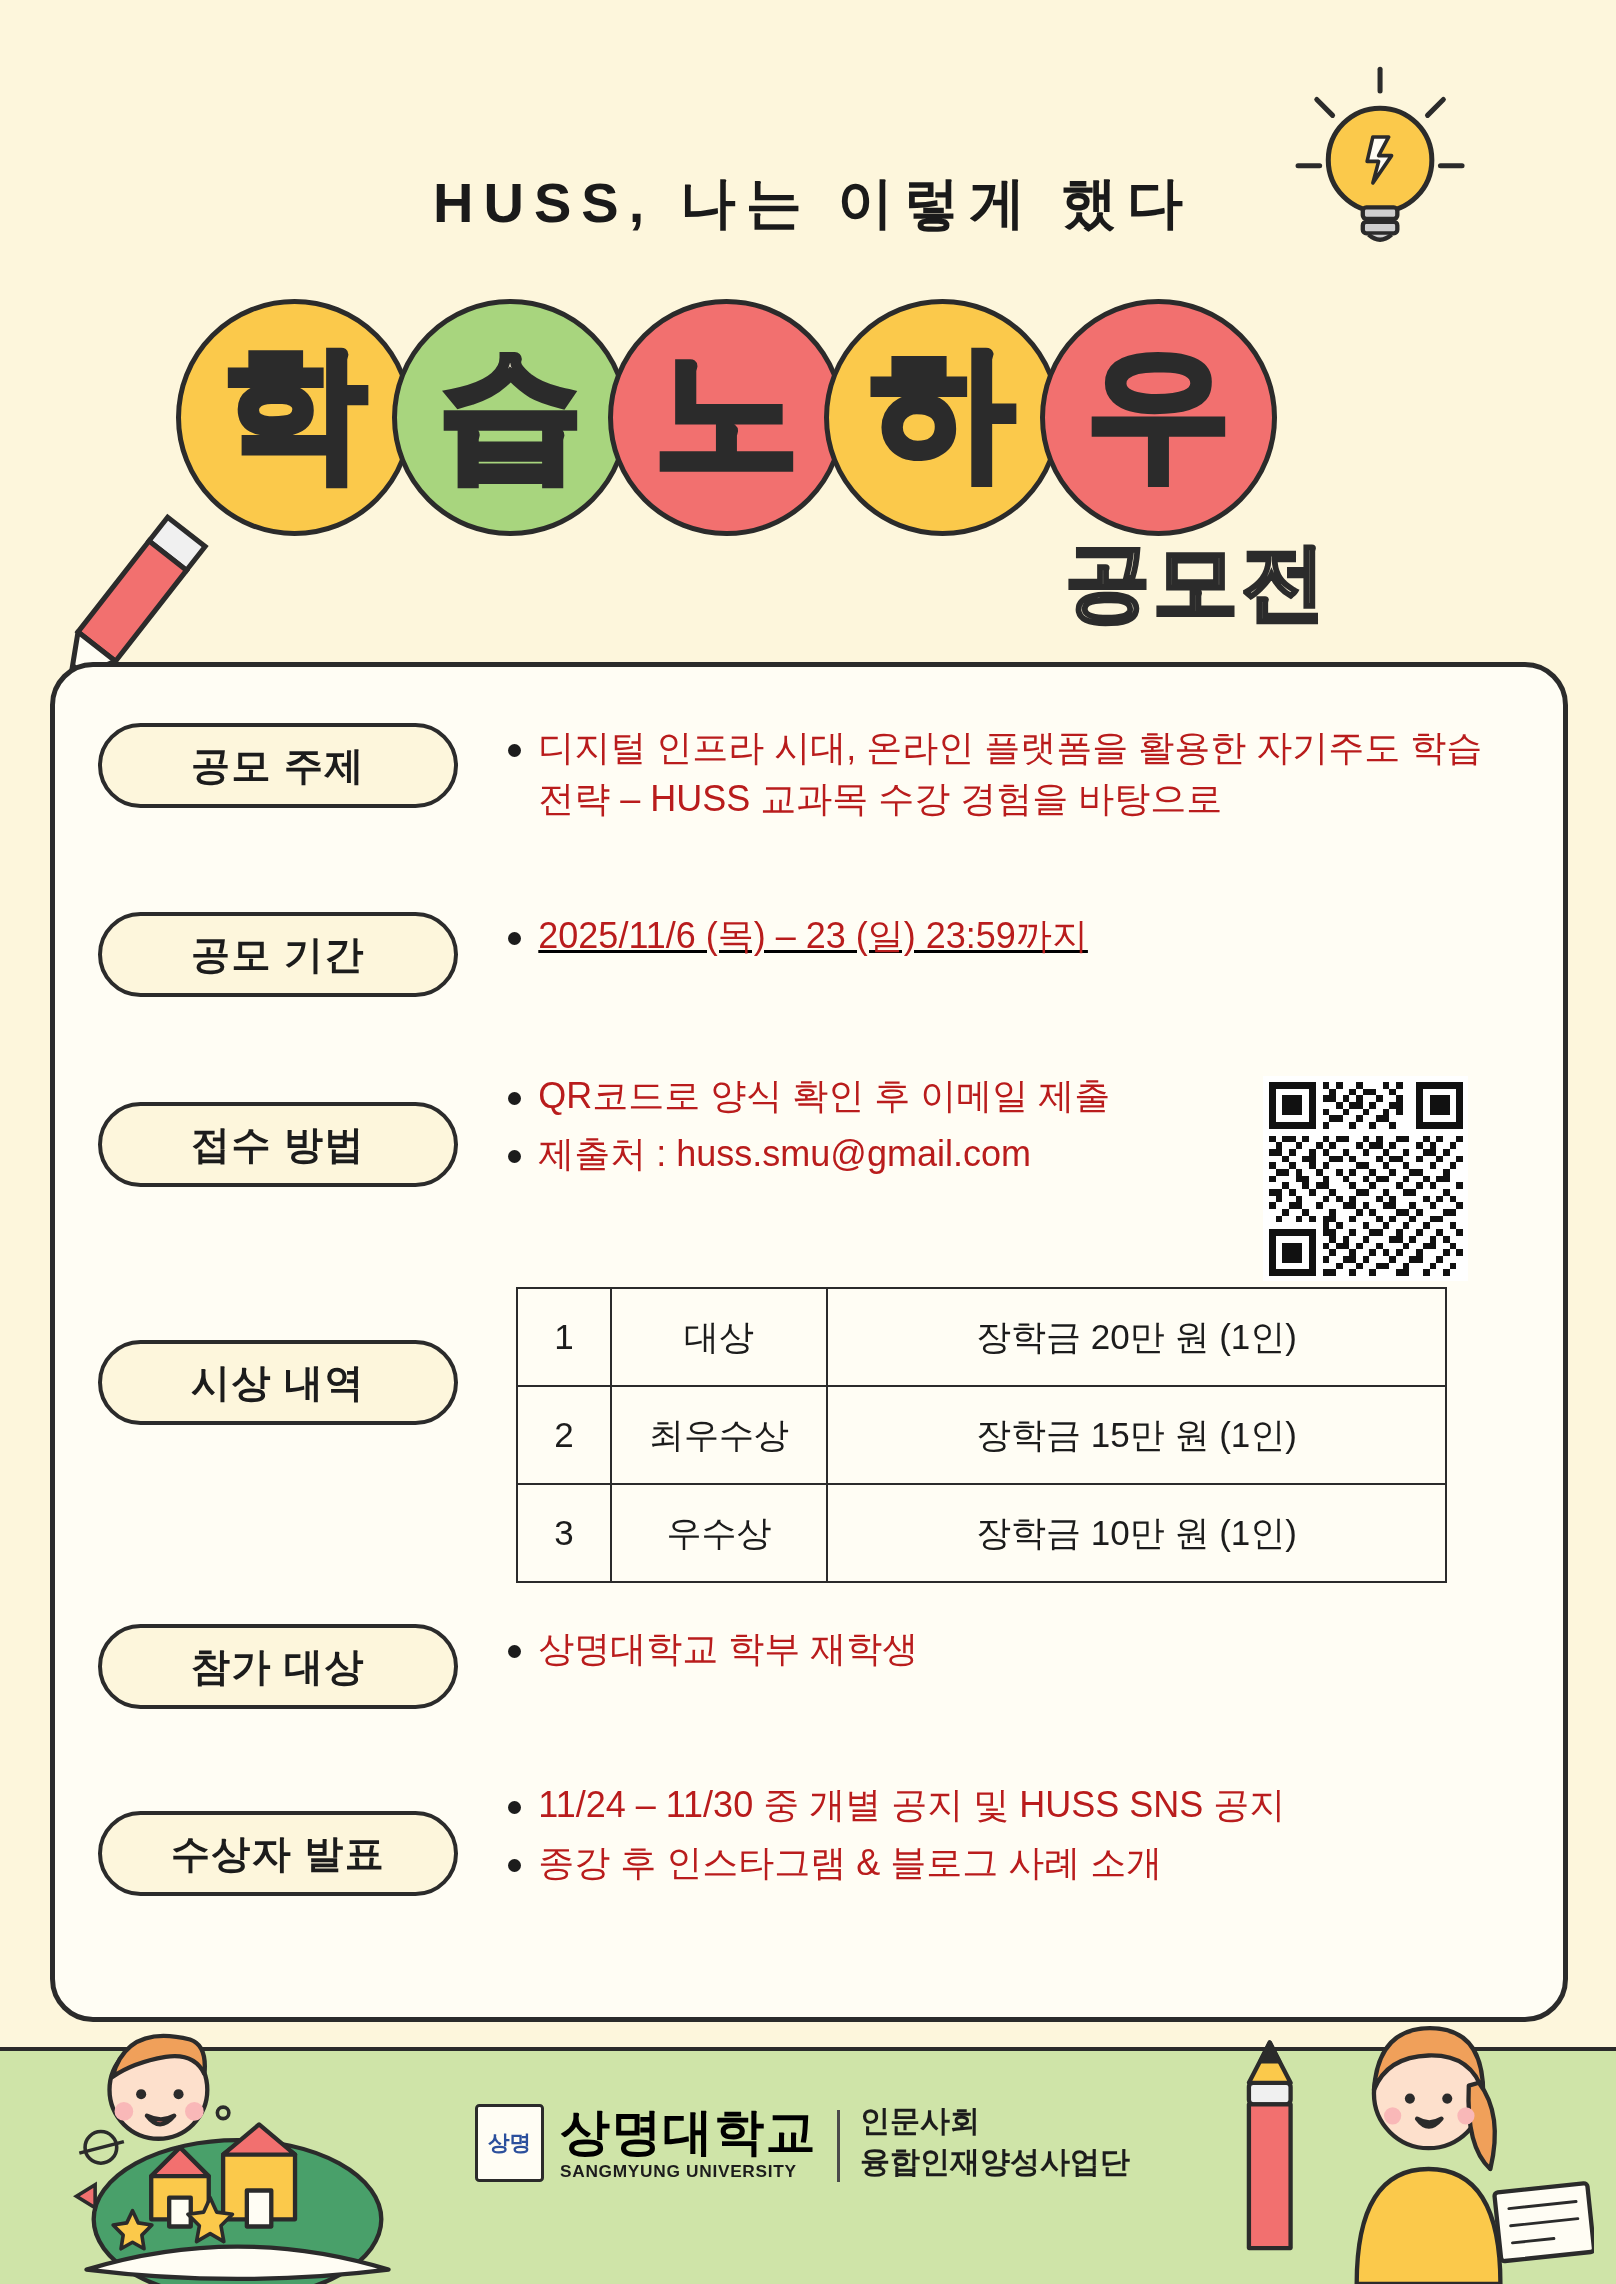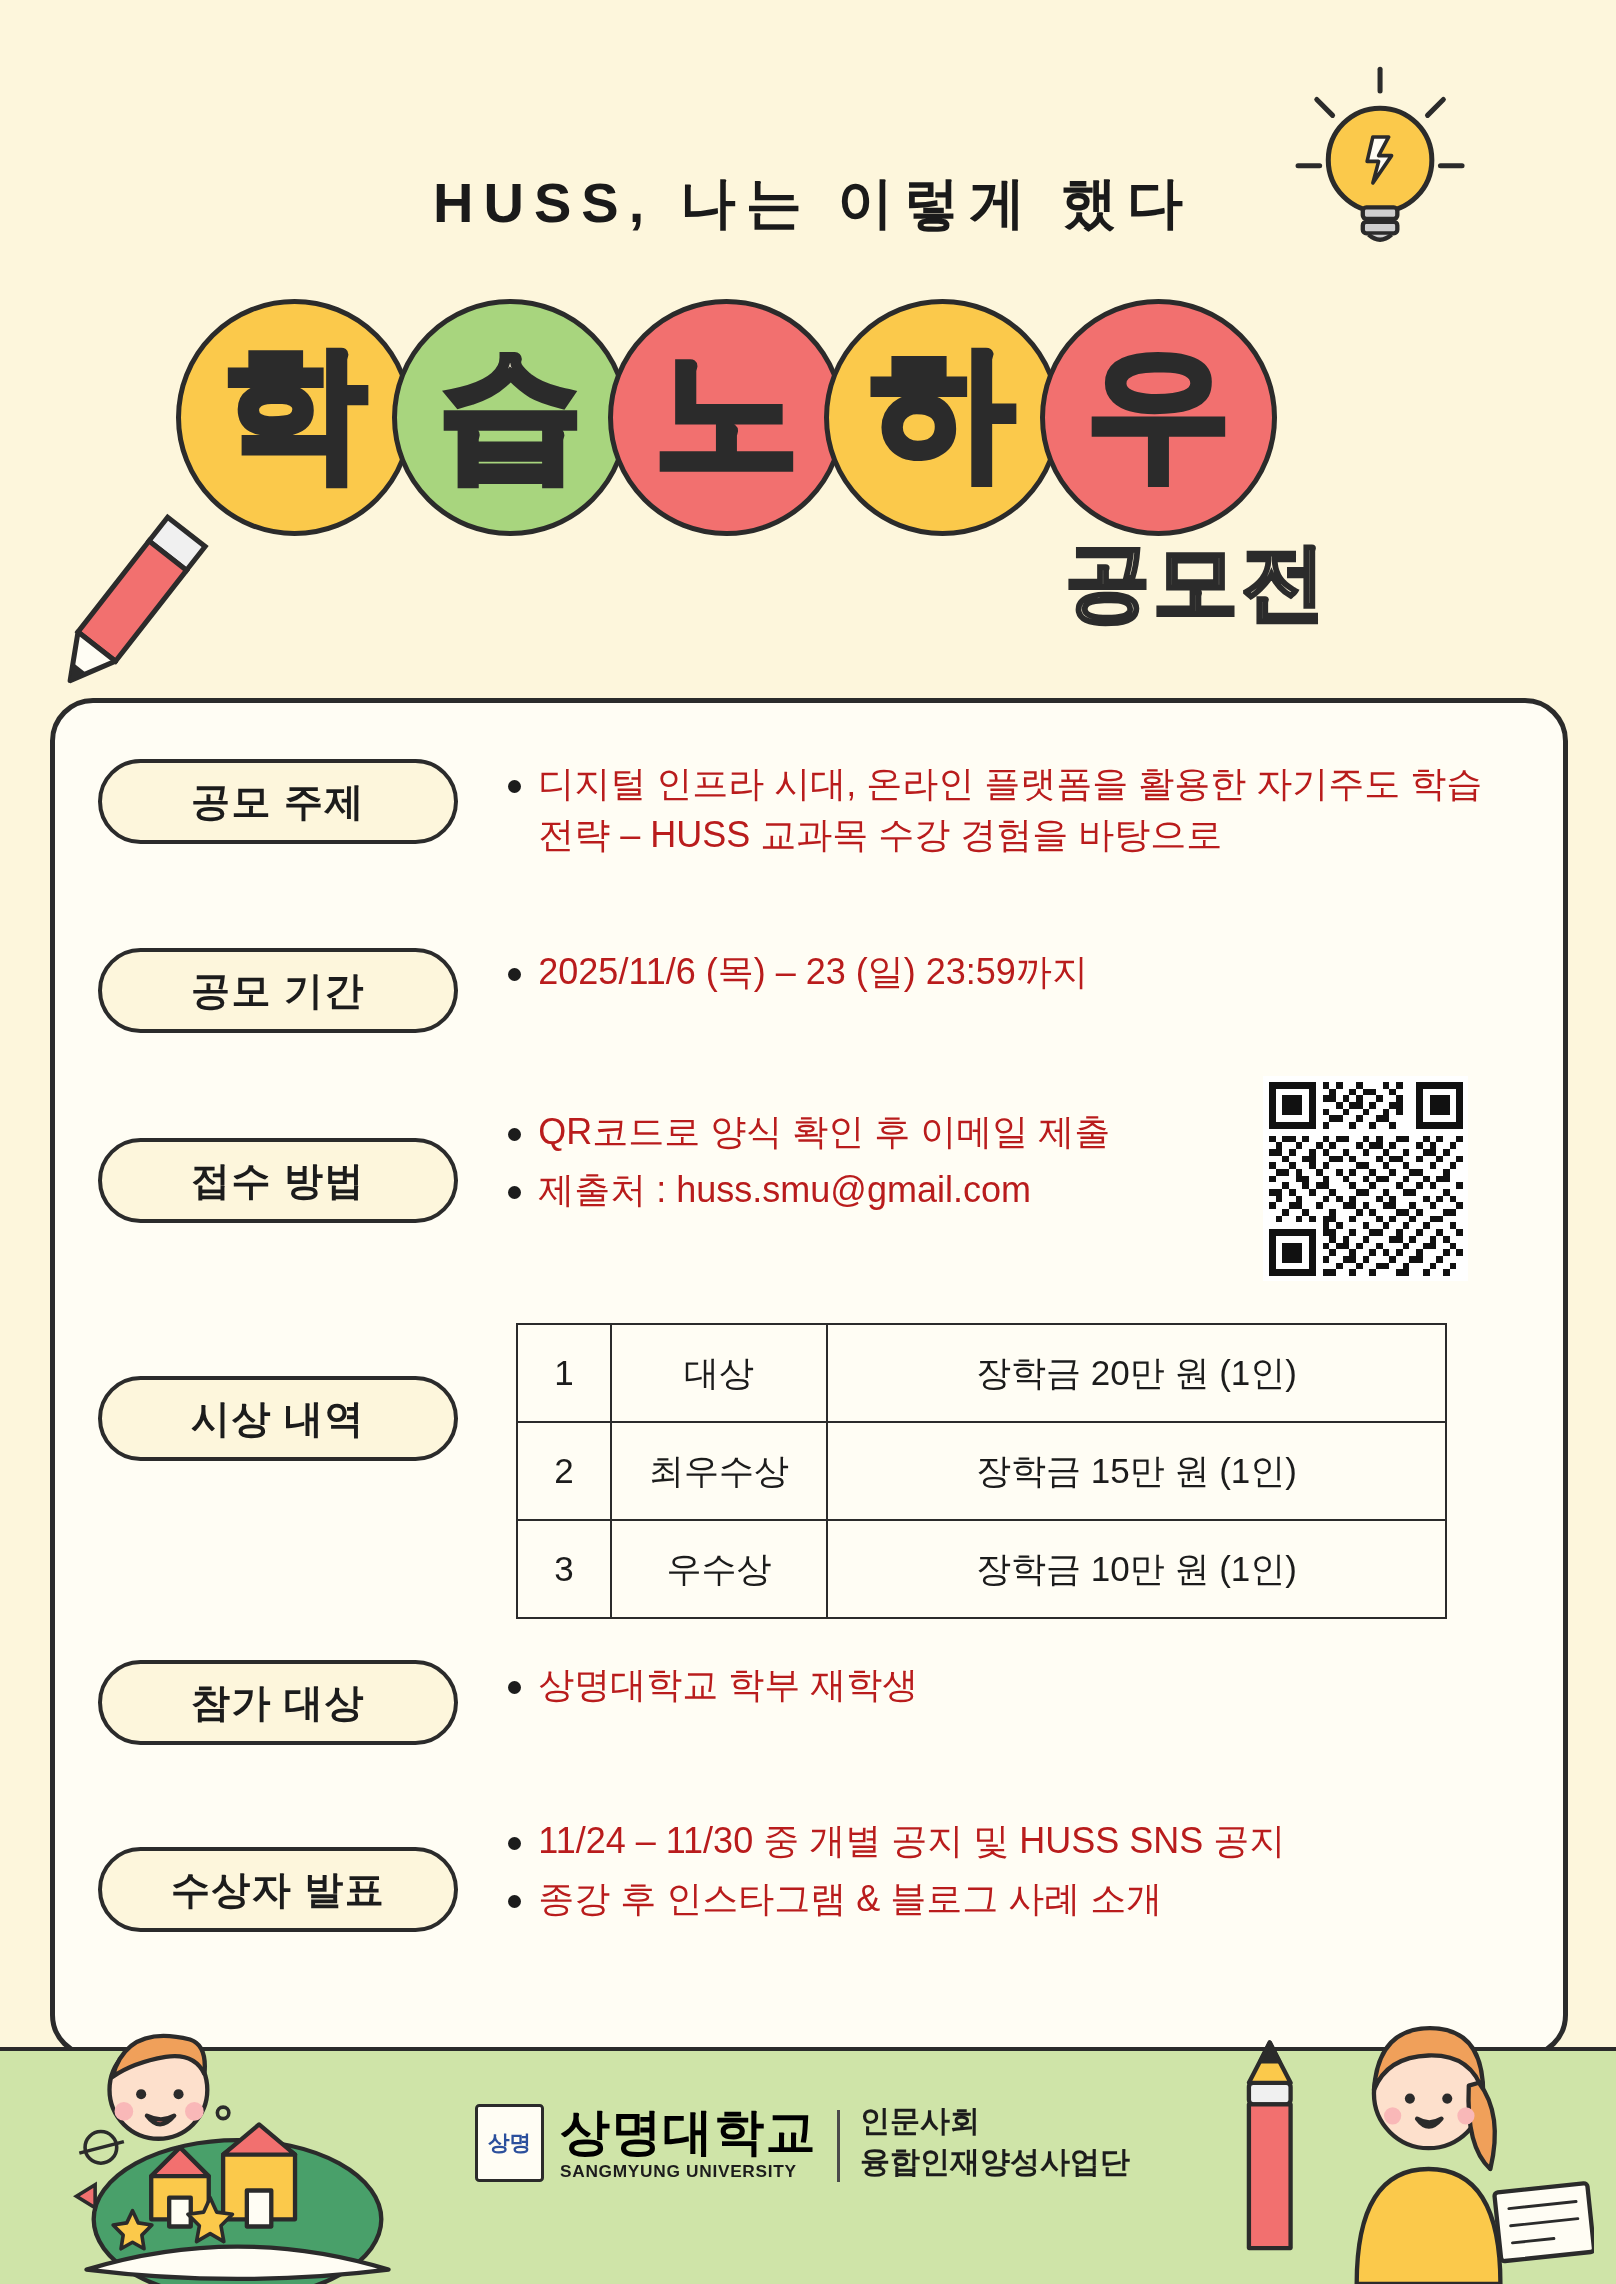--- a/index.html
+++ b/index.html
@@ -69,21 +69,21 @@
     -webkit-text-stroke: 5.8px #2b2b2b;
     letter-spacing: 2.9px;
   }
 
   
   .pencil-left { position: absolute; top: 504px; left: 21.6px; width: 209px; height: 209px; }
 
   
   .card {
     position: absolute;
-    top: 698px;
+    top: 662px;
     left: 50px;
     width: 1518px;
     height: 1360px;
     background: #fffdf4;
     border: 5px solid #2b2b2b;
     border-radius: 43px;
   }
 
   .row { position: absolute; }
 
@@ -233,21 +233,21 @@
   <div class="bullets" style="top:55px; left:453px; width:1000px;">
     <div class="bullet">
         <span class="dot"></span>
         <span>디지털 인프라 시대, 온라인 플랫폼을 활용한 자기주도 학습 전략 – HUSS 교과목 수강 경험을 바탕으로</span>
       </div>
   </div>
 
   <div class="row" style="top:245px; left:43px;">
     <div class="pill">공모 기간</div>
   </div>
-  <div class="bullets" style="top:243px; left:453px; width:1000px;">
+  <div class="bullets" style="top:243px; left:453px; width:1000px;text-decoration:underline;">
     <div class="bullet">
         <span class="dot"></span>
         <span>2025/11/6 (목) – 23 (일) 23:59까지</span>
       </div>
   </div>
 
   <div class="row" style="top:435px; left:43px;">
     <div class="pill">접수 방법</div>
   </div>
   <div class="bullets" style="top:403px; left:453px; width:777px;">

